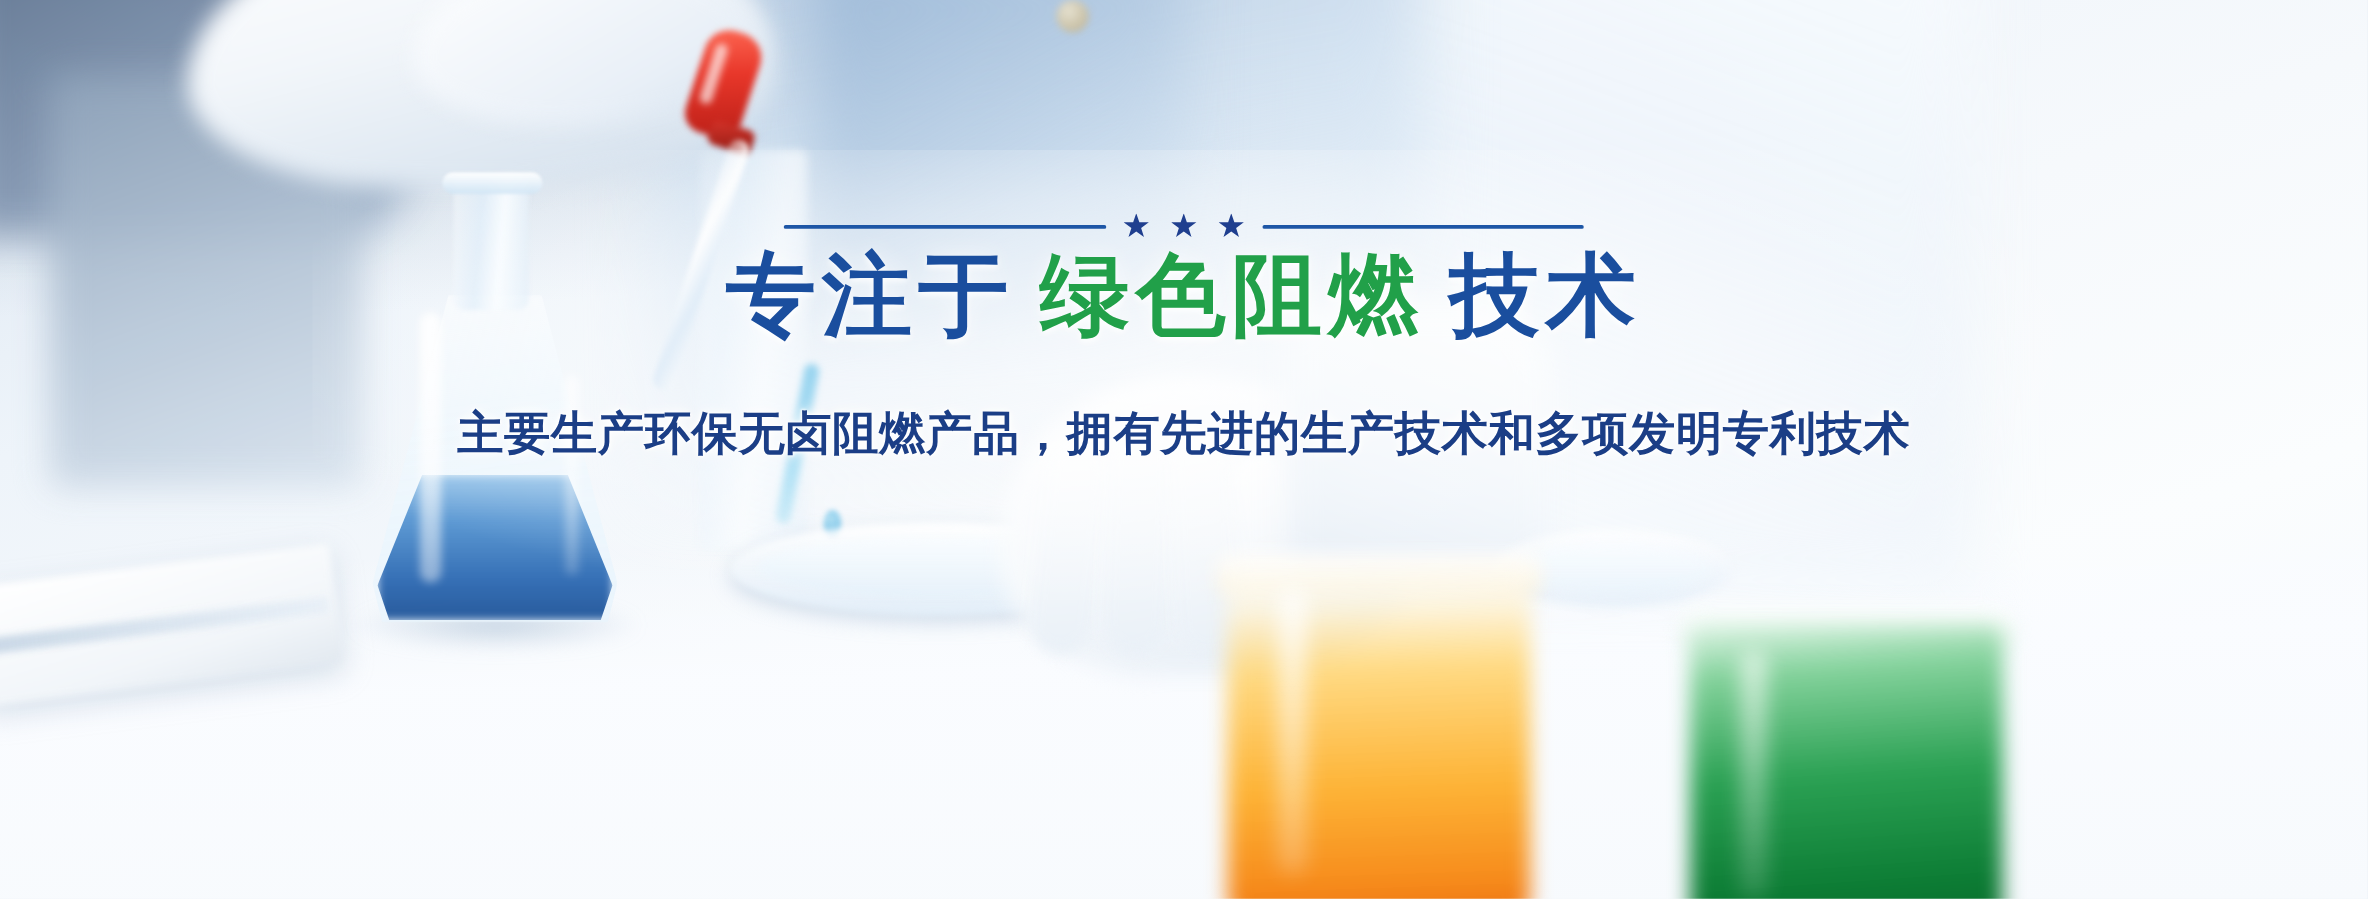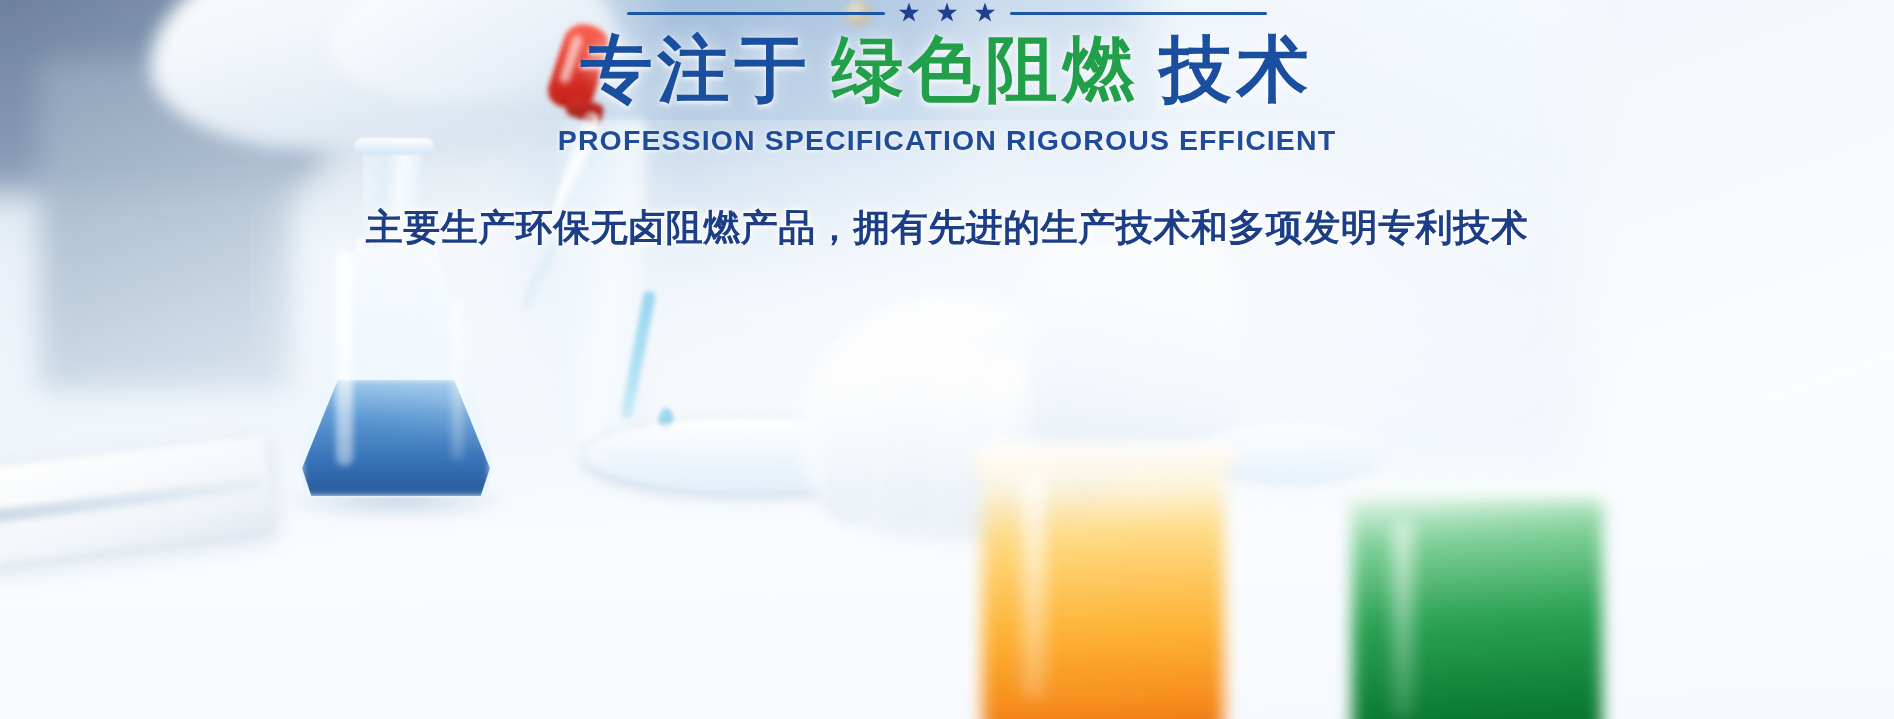--- a/index.html
+++ b/index.html
@@ -273,20 +273,21 @@
     position:absolute; left:250px; top:120px; width:1400px; height:360px;
     background:radial-gradient(ellipse at 50% 45%, rgba(255,255,255,.58) 0%, rgba(255,255,255,.34) 45%, rgba(255,255,255,0) 78%);
     pointer-events:none;
   }
 
   
   .content {
     position:absolute;
     left:0; top:0; width:1894px; height:719px;
     display:flex; flex-direction:column; align-items:center;
+    padding-top:168px;
   }
 
   
   .divider {
     display:flex; align-items:center; justify-content:center;
     gap:14px; width:640px; height:26px;
   }
   .rule {
     height:3px; flex:1 1 auto;
     background:#1d56a6;
@@ -409,19 +410,18 @@
         <div class="star"></div>
         <div class="star"></div>
       </div>
       <div class="rule"></div>
     </div>
 
     <div class="headline">
       <span class="hl-blue">专注于</span><span class="hl-gap"></span><span class="hl-green">绿色阻燃</span><span class="hl-gap"></span><span class="hl-blue">技术</span>
     </div>
 
-    <div class="english">PROFESSION SPECIFICATION RIGOROUS EFFICIENT</div>
 
     <div class="tagline">主要生产环保无卤阻燃产品，拥有先进的生产技术和多项发明专利技术</div>
 
   </div>
 
 </div>
 
 </body></html>

